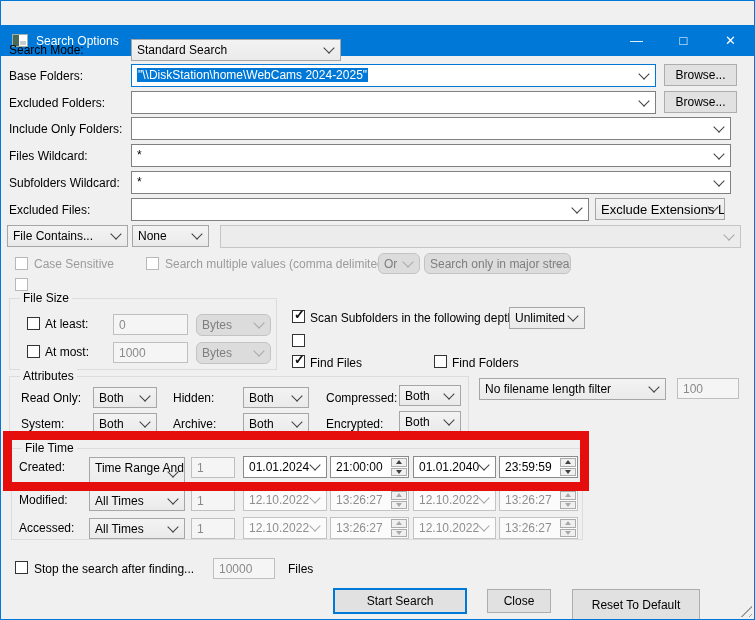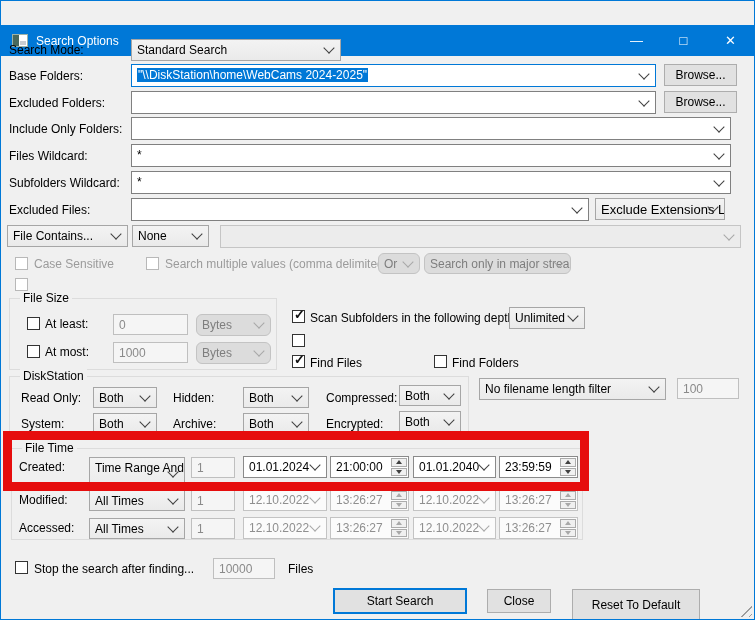--- a/index.html
+++ b/index.html
@@ -179,21 +179,21 @@
   </div>
   <span class="cb" style="left:291px;top:333px"></span>
   <span class="cb" style="left:291px;top:354px">
       <i class="mark">✓</i>
     </span>
   <span class="lbl" style="left:309px;top:355px">Find Files</span>
   <span class="cb" style="left:433px;top:354px"></span>
   <span class="lbl" style="left:451px;top:355px">Find Folders</span>
 
   <div class="group" style="left:8px;top:375px;width:460px;height:57px">
-    <span class="group-label">DiskStation</span>
+    <span class="group-label">Attributes</span>
   </div>
   <span class="lbl" style="left:20px;top:390px">Read Only:</span>
   <div class="dd" style="left:92px;top:386px;width:64px;height:21px">
     <span>Both</span><i class="chev"></i>
   </div>
   <span class="lbl" style="left:172px;top:390px">Hidden:</span>
   <div class="dd" style="left:242px;top:386px;width:66px;height:21px">
     <span>Both</span><i class="chev"></i>
   </div>
   <span class="lbl" style="left:325px;top:390px">Compressed:</span>

